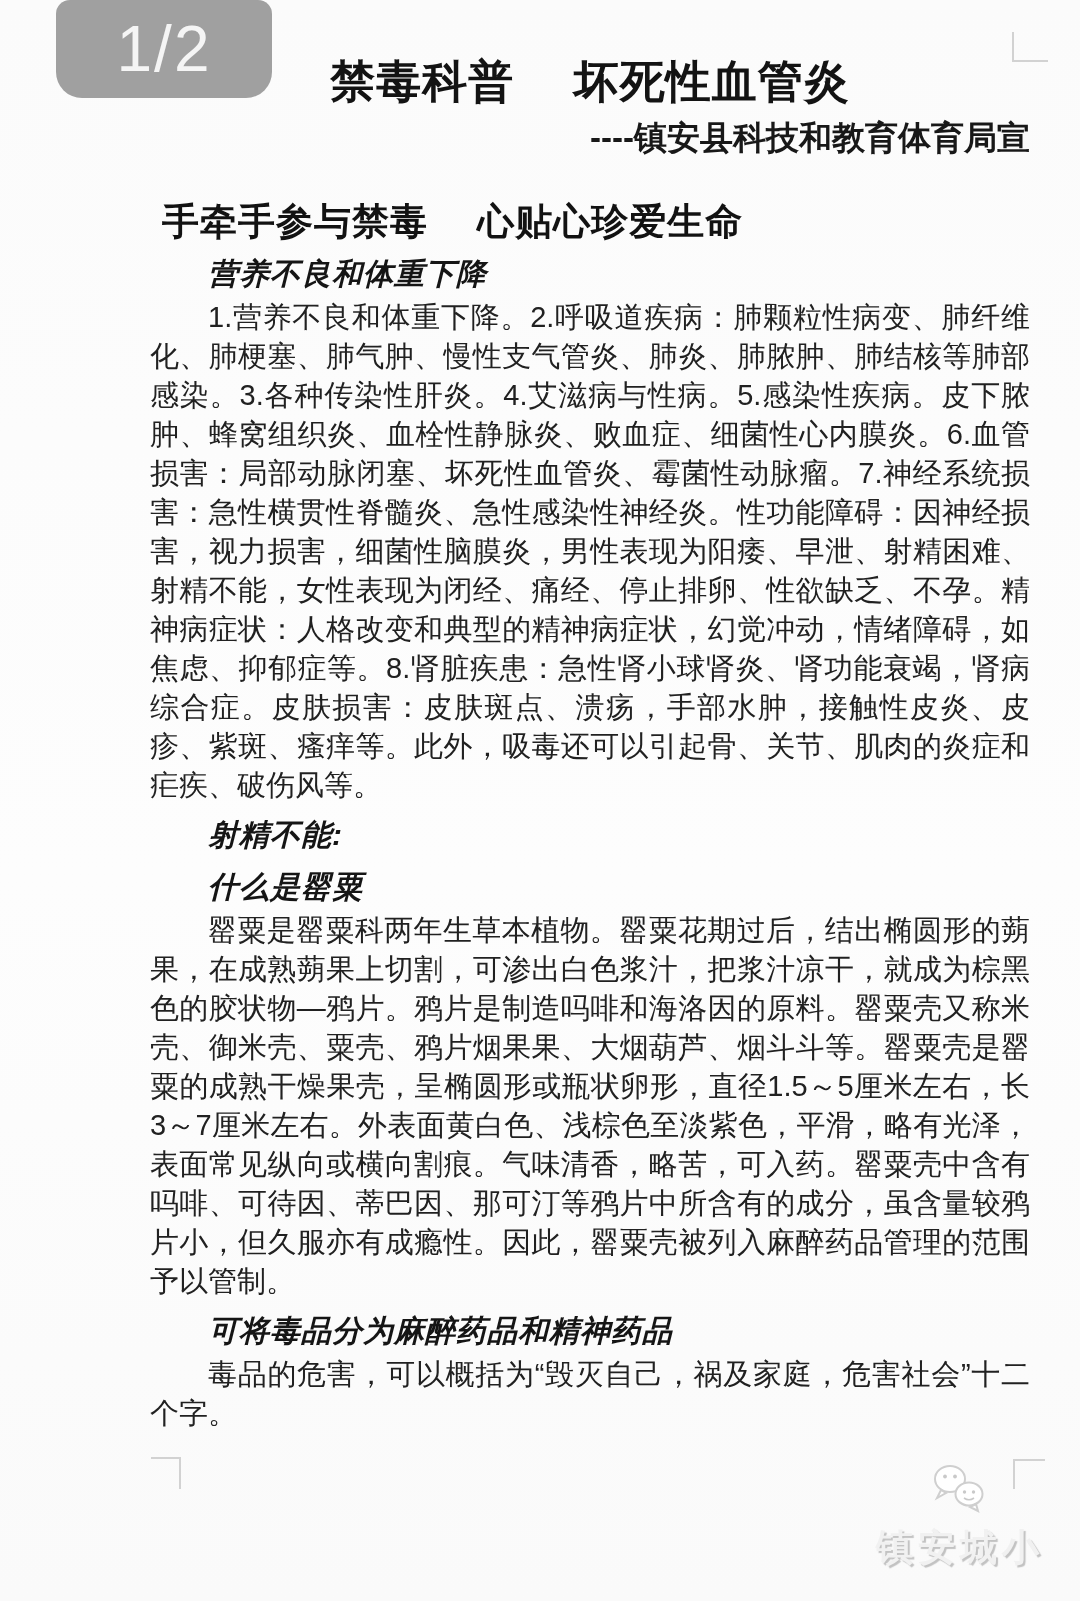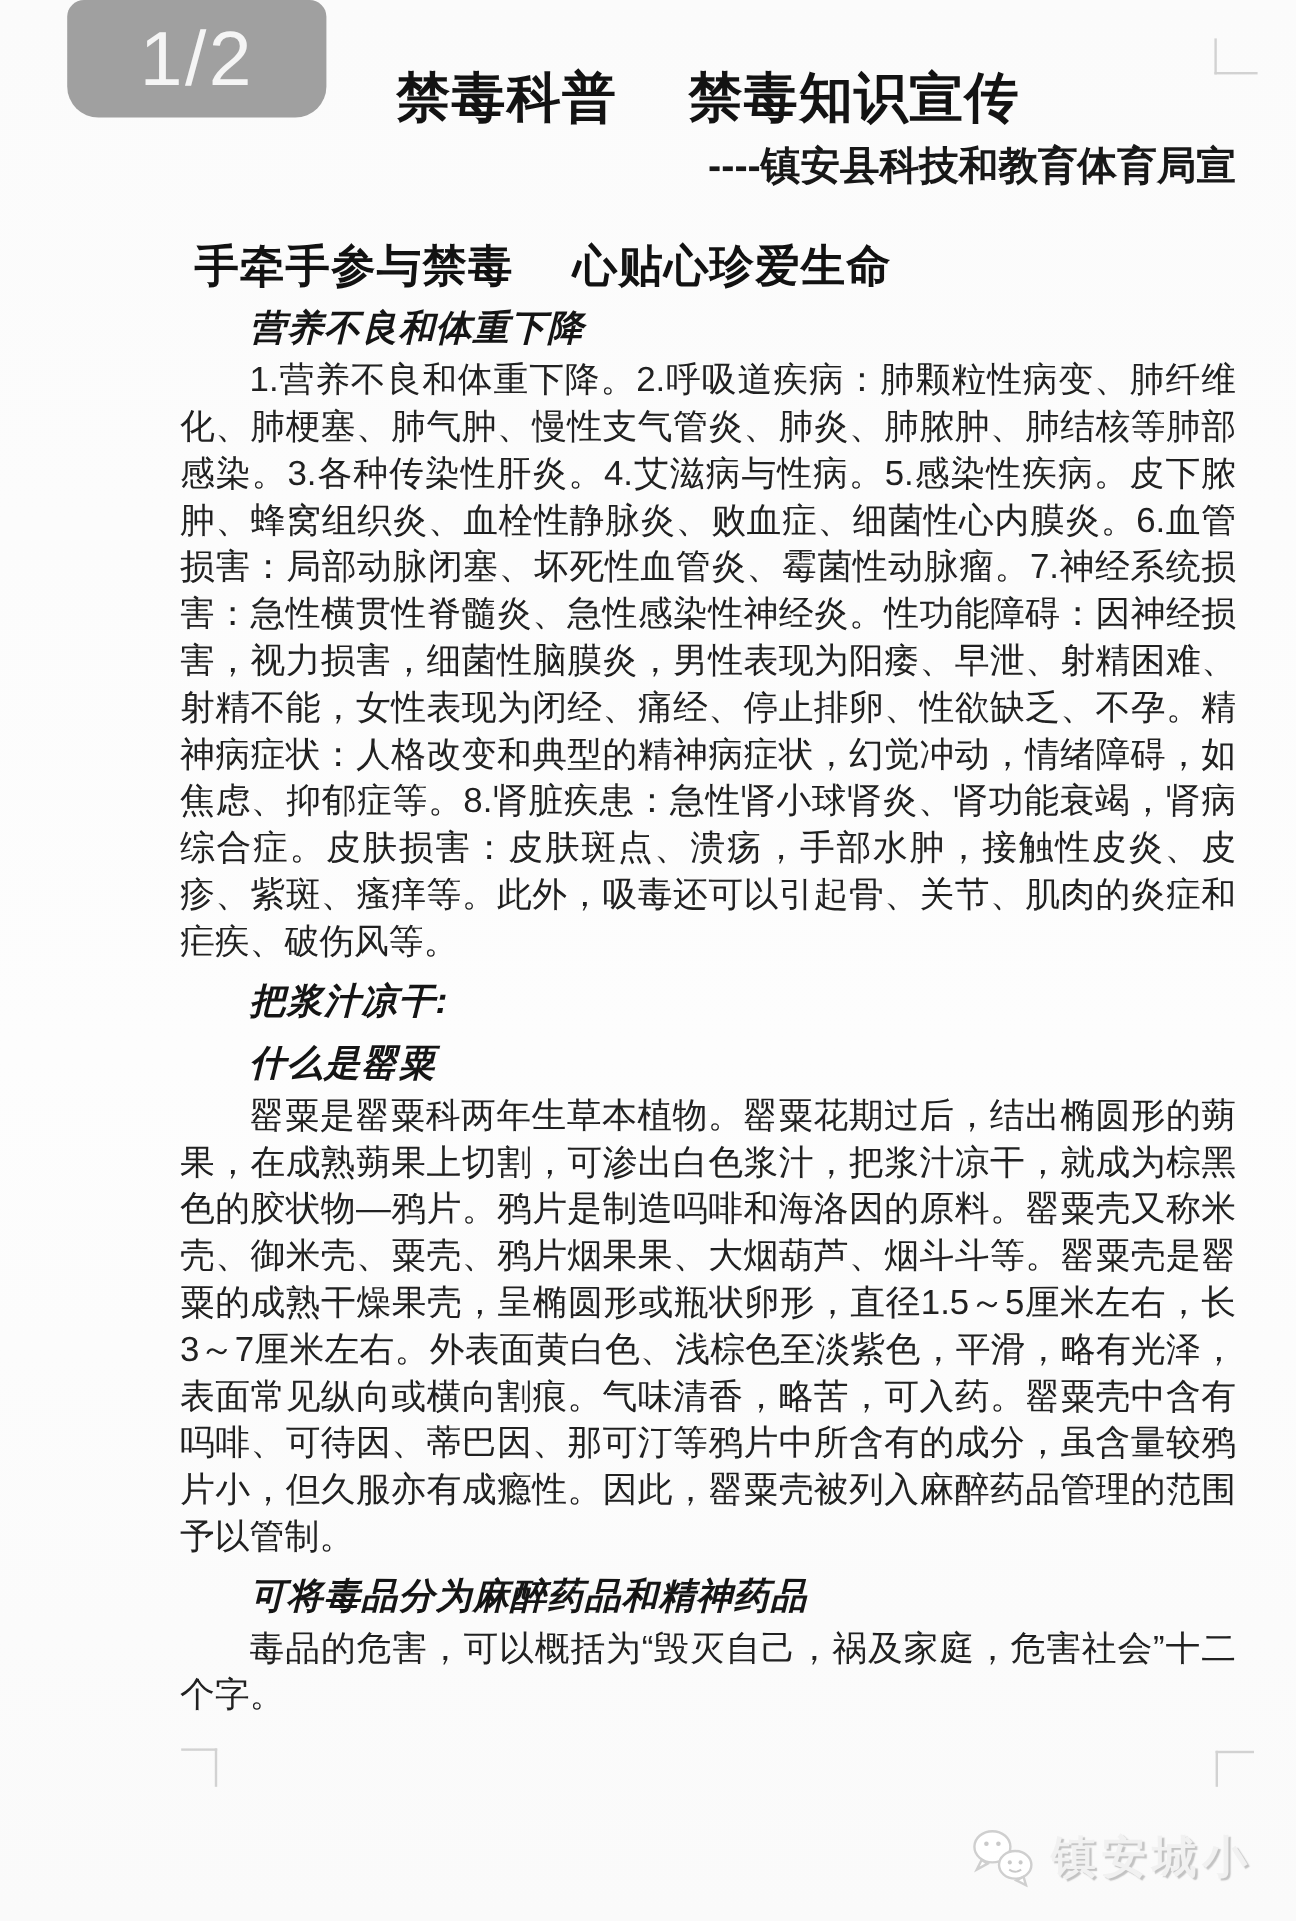--- a/index.html
+++ b/index.html
@@ -118,20 +118,21 @@
   }
 
   
   .watermark {
     position: absolute;
     right: 36px;
     bottom: 28px;
     display: flex;
     align-items: center;
     gap: 10px;
+    flex-direction: column;
   }
   .wm-label {
     font-size: 37px;
     font-weight: bold;
     color: #f1f1f1;
     text-shadow: 2px 2px 1px #c2c2c2;
     letter-spacing: 5px;
   }
 </style>
 </head>
@@ -140,33 +141,33 @@
 <div class="page">
 
   <div class="page-badge">1/2</div>
 
   <div class="fold fold-tr"></div>
   <div class="fold fold-bl"></div>
   <div class="fold fold-br"></div>
 
   <div class="content">
 
-    <h1 class="doc-title">禁毒科普　 禁毒知识宣传</h1>
+    <h1 class="doc-title">禁毒科普　 坏死性血管炎</h1>
 
     <div class="doc-subtitle">----镇安县科技和教育体育局宣</div>
 
     <h2 class="doc-heading">手牵手参与禁毒　 心贴心珍爱生命</h2>
 
     <section>
       <h3 class="section-heading">营养不良和体重下降</h3>
       <p class="body-para">1.营养不良和体重下降。2.呼吸道疾病：肺颗粒性病变、肺纤维化、肺梗塞、肺气肿、慢性支气管炎、肺炎、肺脓肿、肺结核等肺部感染。3.各种传染性肝炎。4.艾滋病与性病。5.感染性疾病。皮下脓肿、蜂窝组织炎、血栓性静脉炎、败血症、细菌性心内膜炎。6.血管损害：局部动脉闭塞、坏死性血管炎、霉菌性动脉瘤。7.神经系统损害：急性横贯性脊髓炎、急性感染性神经炎。性功能障碍：因神经损害，视力损害，细菌性脑膜炎，男性表现为阳痿、早泄、射精困难、射精不能，女性表现为闭经、痛经、停止排卵、性欲缺乏、不孕。精神病症状：人格改变和典型的精神病症状，幻觉冲动，情绪障碍，如焦虑、抑郁症等。8.肾脏疾患：急性肾小球肾炎、肾功能衰竭，肾病综合症。皮肤损害：皮肤斑点、溃疡，手部水肿，接触性皮炎、皮疹、紫斑、瘙痒等。此外，吸毒还可以引起骨、关节、肌肉的炎症和疟疾、破伤风等。</p>
     </section>
 
     <section>
-      <h3 class="section-heading">把浆汁凉干:</h3>
+      <h3 class="section-heading">射精不能:</h3>
     </section>
 
     <section>
       <h3 class="section-heading">什么是罂粟</h3>
       <p class="body-para">罂粟是罂粟科两年生草本植物。罂粟花期过后，结出椭圆形的蒴果，在成熟蒴果上切割，可渗出白色浆汁，把浆汁凉干，就成为棕黑色的胶状物—鸦片。鸦片是制造吗啡和海洛因的原料。罂粟壳又称米壳、御米壳、粟壳、鸦片烟果果、大烟葫芦、烟斗斗等。罂粟壳是罂粟的成熟干燥果壳，呈椭圆形或瓶状卵形，直径1.5～5厘米左右，长3～7厘米左右。外表面黄白色、浅棕色至淡紫色，平滑，略有光泽，表面常见纵向或横向割痕。气味清香，略苦，可入药。罂粟壳中含有吗啡、可待因、蒂巴因、那可汀等鸦片中所含有的成分，虽含量较鸦片小，但久服亦有成瘾性。因此，罂粟壳被列入麻醉药品管理的范围予以管制。</p>
     </section>
 
     <section>
       <h3 class="section-heading">可将毒品分为麻醉药品和精神药品</h3>
       <p class="body-para">毒品的危害，可以概括为“毁灭自己，祸及家庭，危害社会”十二个字。</p>

